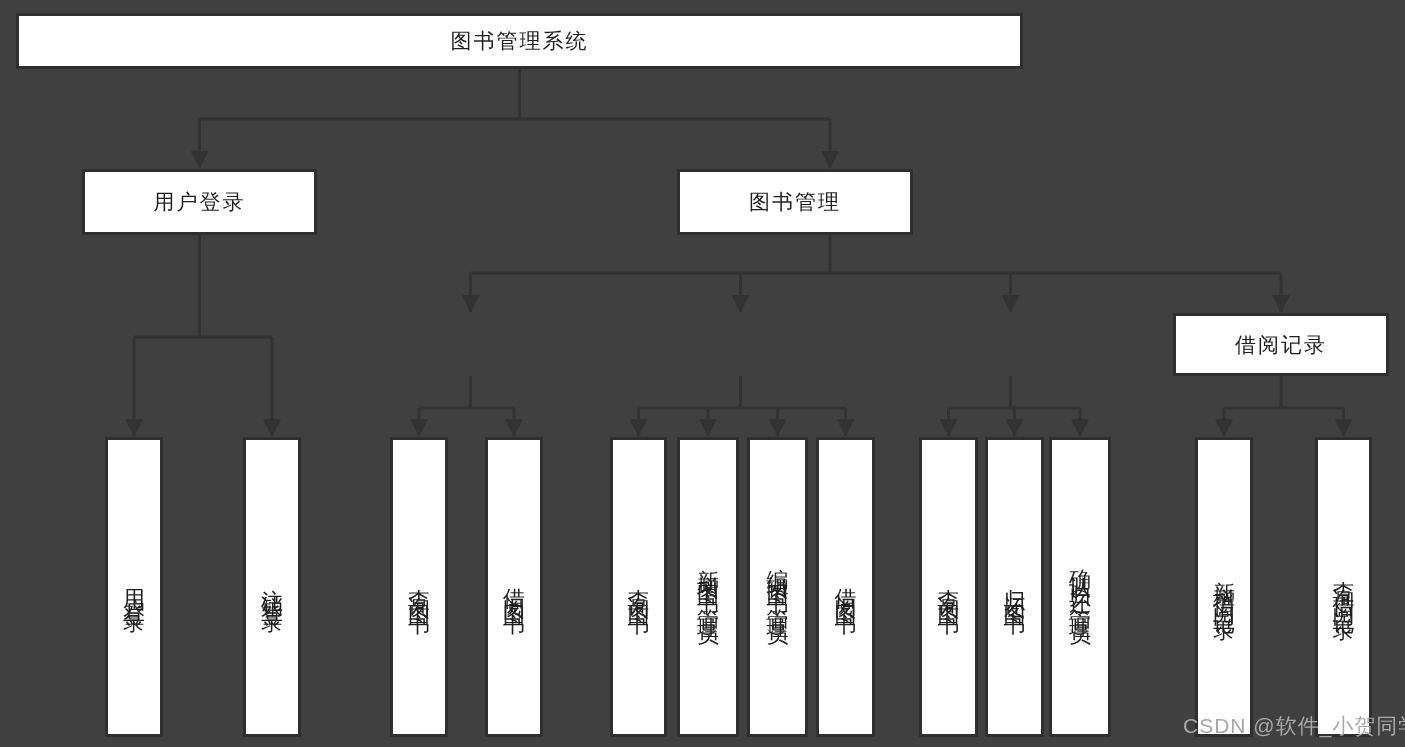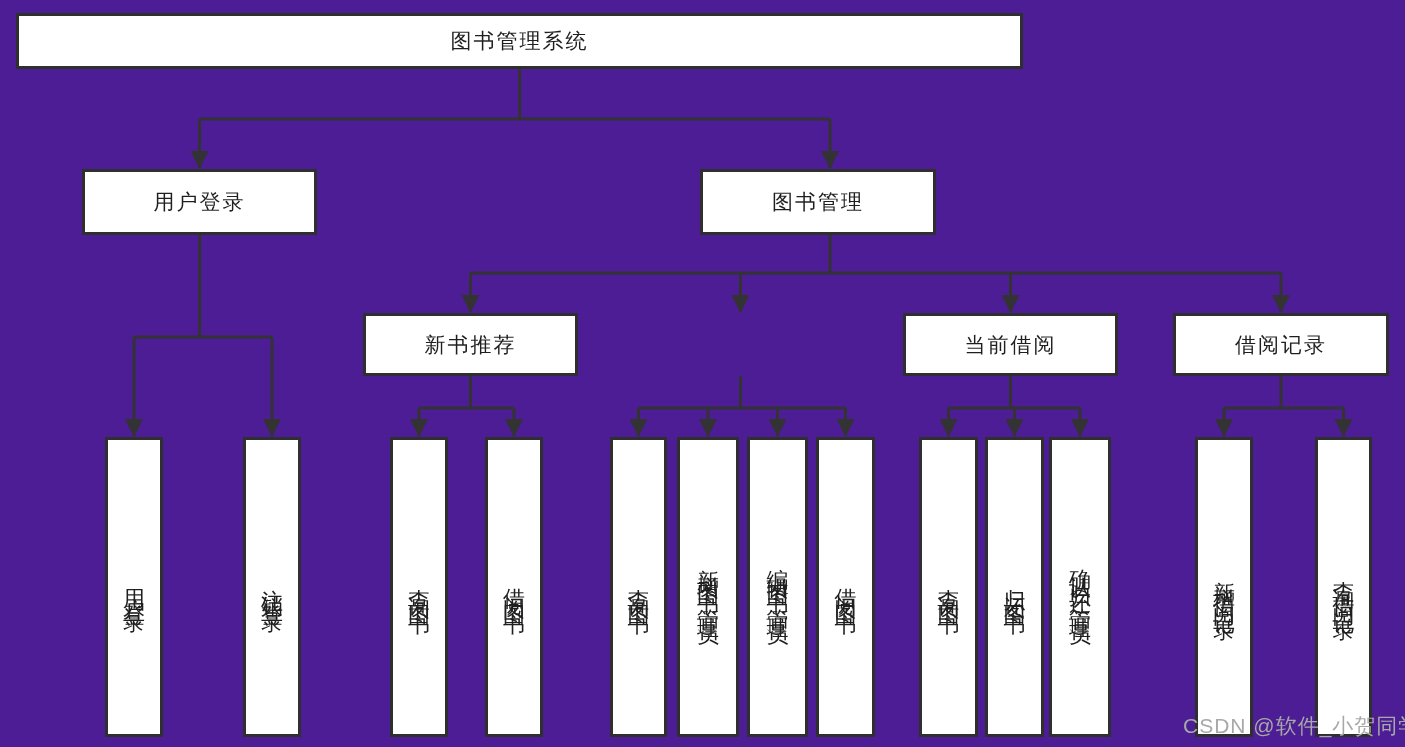--- a/index.html
+++ b/index.html
@@ -1,19 +1,19 @@
 <!DOCTYPE html>
 <html><head>
 <meta charset="utf-8">
 <style>
   html,body{margin:0;padding:0;background:#ffffff;}
   #stage{
     position:relative;
     width:1405px;height:747px;
-    background:#4c1d95;
+    background:#404040;
     font-family:"Liberation Sans", sans-serif;
     overflow:hidden;
   }
   #connectors{
     position:absolute;left:0;top:0;width:1405px;height:747px;
     pointer-events:none;
   }
   .node{
     position:absolute;
     box-sizing:border-box;
@@ -104,30 +104,24 @@
     </g>
   </svg>
 
   <div class="node" style="left:16px;top:13px;width:1007px;height:56px">
     <span class="lbl">图书管理系统</span>
   </div>
 
   <div class="node" style="left:82px;top:169px;width:235px;height:66px">
     <span class="lbl">用户登录</span>
   </div>
-  <div class="node" style="left:700px;top:169px;width:236px;height:66px">
+  <div class="node" style="left:677px;top:169px;width:236px;height:66px">
     <span class="lbl">图书管理</span>
   </div>
 
-  <div class="node" style="left:363px;top:313px;width:215px;height:63px">
-    <span class="lbl">新书推荐</span>
-  </div>
-  <div class="node" style="left:903px;top:313px;width:215px;height:63px">
-    <span class="lbl">当前借阅</span>
-  </div>
   <div class="node" style="left:1173px;top:313px;width:216px;height:63px">
     <span class="lbl">借阅记录</span>
   </div>
 
   <div class="node vert" style="left:105px;top:437px;width:58px;height:300px">
     <span class="lbl">用户登录</span>
   </div>
   <div class="node vert" style="left:243px;top:437px;width:58px;height:300px">
     <span class="lbl">注销登录</span>
   </div>

